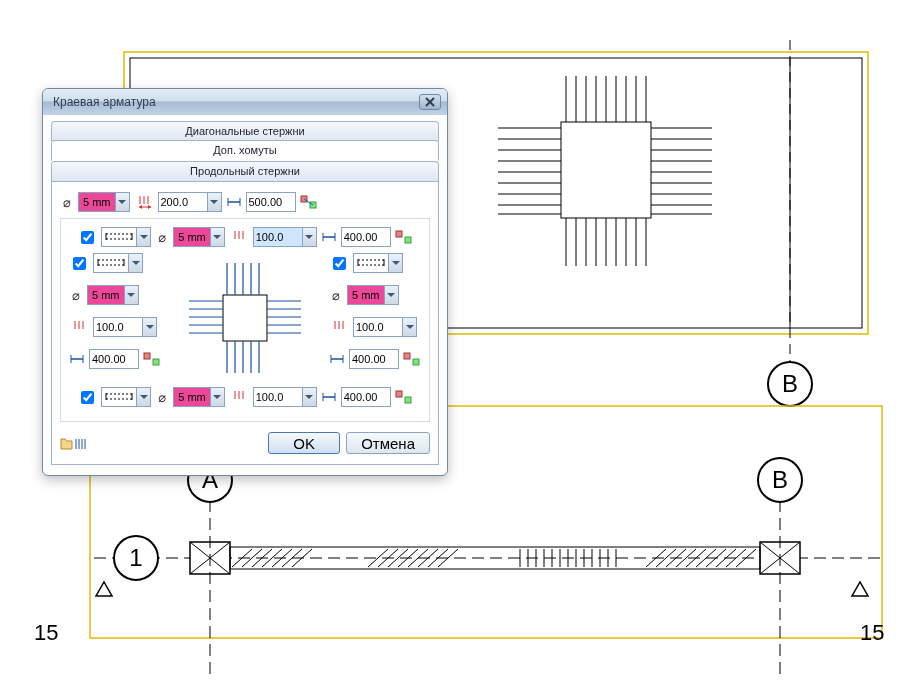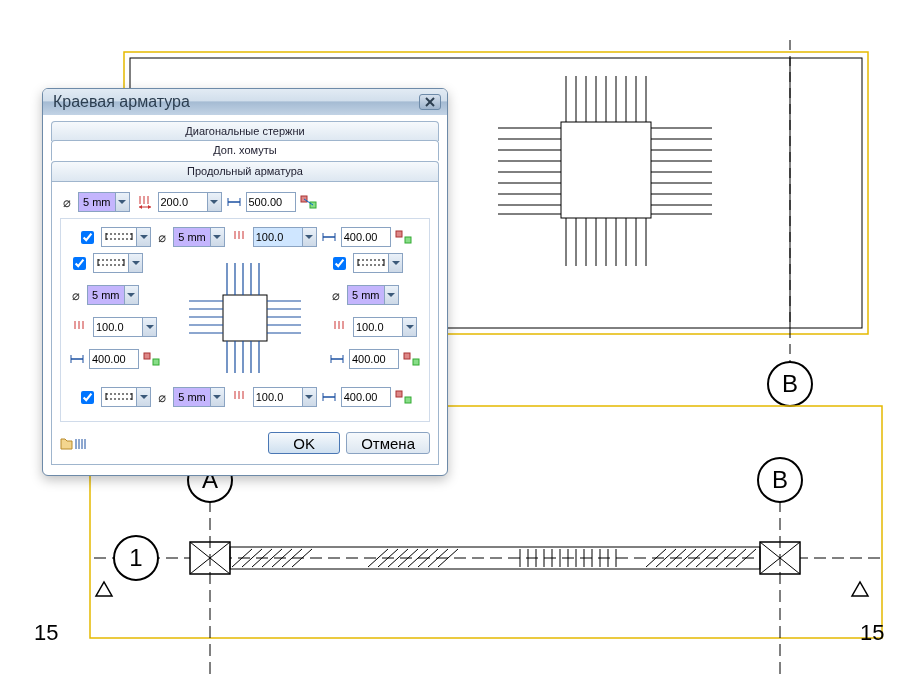--- a/index.html
+++ b/index.html
@@ -5,36 +5,36 @@
   * { box-sizing: border-box; }
   body { margin: 0; font-family: Tahoma, Arial, sans-serif; font-size: 11px; background: #fff; width: 918px; height: 688px; position: relative; overflow: hidden; }
   
   
   .cad-bg { position: absolute; top: 0; left: 0; width: 918px; height: 688px; }
   .cad-bg svg { width: 918px; height: 688px; }
   
   
   .dialog { position: absolute; top: 88px; left: 42px; width: 406px; background: #fff; border: 1px solid #6d8aa8; border-radius: 6px; box-shadow: 0 4px 12px rgba(0,0,0,0.25); }
   .titlebar { height: 26px; background: linear-gradient(to bottom, #e2ebf4 0%, #d2dfec 45%, #a5bbd3 50%, #c2d3e5 100%); border-radius: 5px 5px 0 0; display: flex; align-items: center; padding: 0 6px 0 10px; }
-  .titlebar .title { flex: 1; color: #2c3e50; font-size: 16px; }
+  .titlebar .title { flex: 1; color: #2c3e50; font-size: 12px; }
   .titlebar .closebtn { width: 22px; height: 16px; background: linear-gradient(to bottom,#d5e0ed,#9fb5cd); border: 1px solid #6d8aa8; border-radius: 3px; display: flex; align-items: center; justify-content: center; cursor: pointer; color: #2c3e50; font-weight: bold; font-size: 11px; }
   .dlg-body { padding: 6px 8px 10px; }
   
   
   .tabs { position: relative; border-radius: 22px; }
   .tab-row { display: flex; gap: 1px; }
   .tab-row.second { margin-top: -1px; flex-direction: column; }
   .tab { flex: 1; height: 20px; background: linear-gradient(to bottom,#f6f9fc,#dde7f1); border: 1px solid #9fb5cd; border-bottom: none; border-radius: 4px 4px 0 0; text-align: center; line-height: 19px; cursor: pointer; font-size: 11px; color: #223; }
   .tab.active { background: #fff; position: relative; z-index: 2; border-bottom: 1px solid #fff; margin-bottom: -1px; font-weight: normal; }
   .tab-content { border: 1px solid #9fb5cd; padding: 10px 8px; background: #fff; }
   
   
   .row { display: flex; align-items: center; gap: 4px; margin-bottom: 6px; }
   .diam { font-size: 13px; color: #333; width: 14px; text-align: center; display:inline-block; }
-  .dropdown { display: inline-flex; align-items: stretch; height: 20px; border: 1px solid #8aa3c2; background: #c4b5fd; }
+  .dropdown { display: inline-flex; align-items: stretch; height: 20px; border: 1px solid #8aa3c2; background: #ec4899; }
   .dropdown .val { padding: 0 4px; display: flex; align-items: center; min-width: 34px; }
   .dropdown .arrow { width: 14px; background: linear-gradient(to bottom,#eaf1f9,#cdd9e7); border-left: 1px solid #8aa3c2; display: flex; align-items: center; justify-content: center; cursor: pointer; }
   .dropdown .arrow::after { content:''; border-left: 4px solid transparent; border-right: 4px solid transparent; border-top: 4px solid #3c5a7a; }
   .spacing-icon { width: 14px; height: 16px; margin-left:4px; margin-right:2px; }
   .input-box { display:inline-flex; height:20px; border:1px solid #8aa3c2; }
   .input-box input { border:none; width:48px; padding:0 2px; font-size:11px; outline:none; text-align:left; background:#fff; }
   .input-box input.hl { background:#cfe6ff; }
   .input-box .arrow { width:14px; background: linear-gradient(to bottom,#eaf1f9,#cdd9e7); border-left:1px solid #8aa3c2; display:flex; align-items:center; justify-content:center; cursor:pointer; }
   .input-box .arrow::after { content:''; border-left: 4px solid transparent; border-right: 4px solid transparent; border-top: 4px solid #3c5a7a; }
   .len-icon { width:16px; height:16px; }
@@ -213,21 +213,21 @@
         </svg>
     </div>
   </div>
   <div class="dlg-body">
     <div class="tabs">
       <div class="tab-row">
         <div class="tab">Диагональные стержни</div>
       </div>
       <div class="tab-row second">
         <div class="tab active">Доп. хомуты</div>
-        <div class="tab">Продольный арматура</div>
+        <div class="tab">Продольный стержни</div>
       </div>
       <div class="tab-content">
 
         <div class="row">
           <span class="diam">⌀</span>
           <div class="dropdown">
             <div class="val">5 mm</div>
             <div class="arrow"></div>
           </div>
           <svg class="spacing-icon" width="14" height="16">

